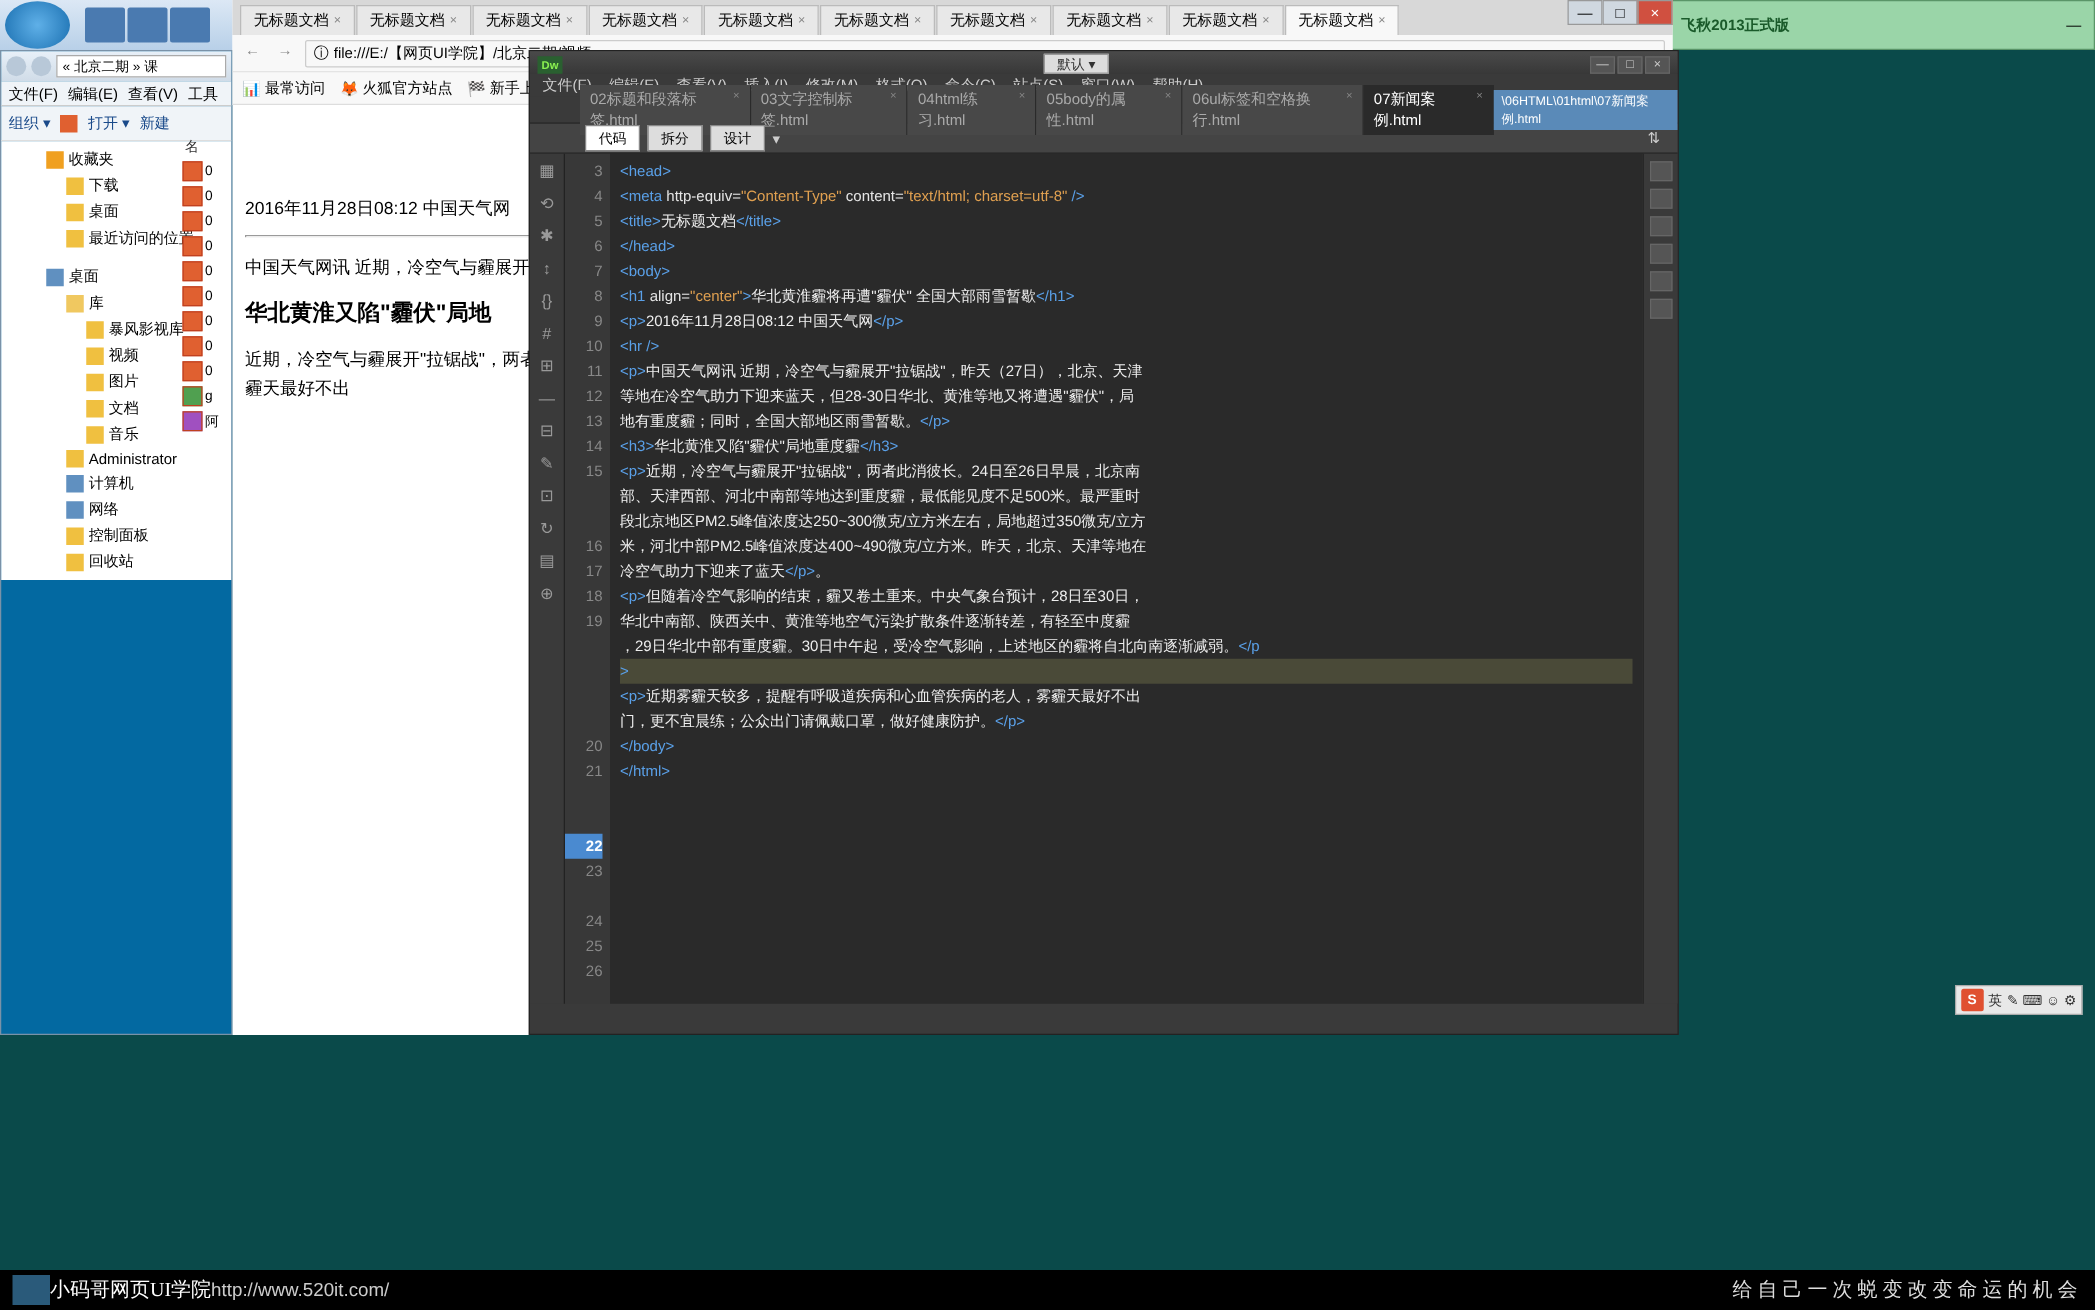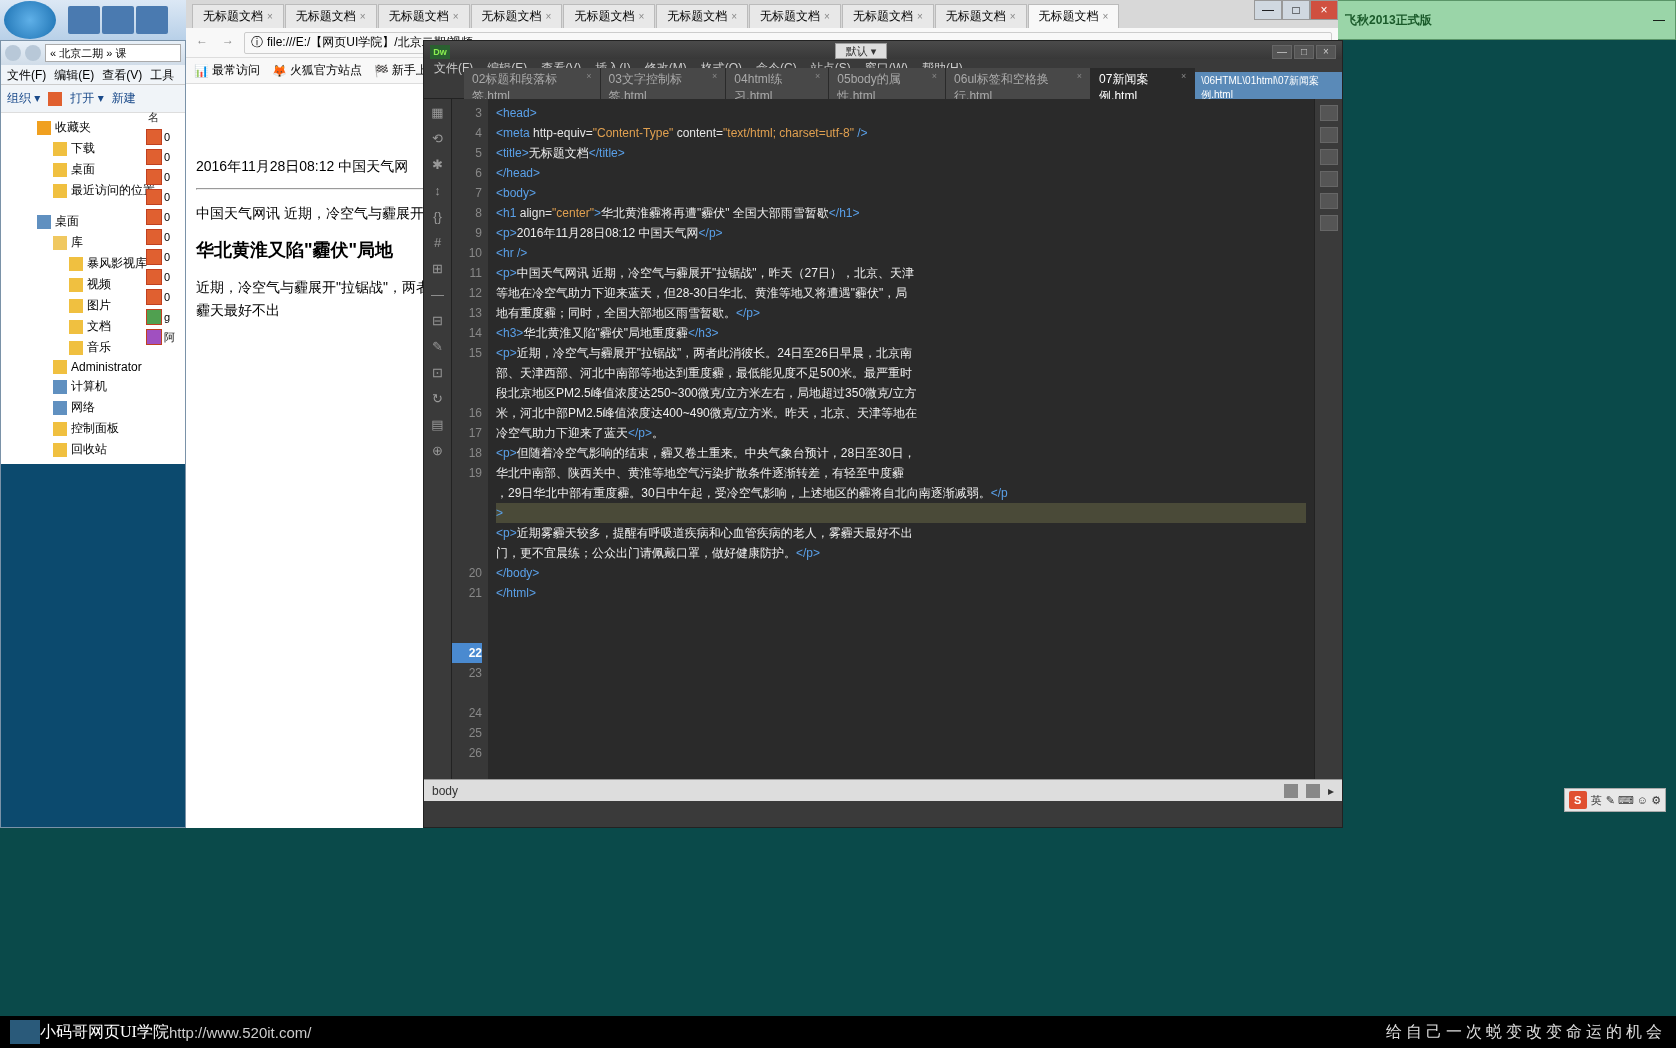--- a/index.html
+++ b/index.html
@@ -11,21 +11,21 @@
 .feiqiu{position:absolute;top:0;right:0;width:340px;height:40px;background:#9ad5a8;border:1px solid #5a9568;display:flex;align-items:center;padding:0 8px;gap:4px}
 .feiqiu .title{color:#1a5a2a;font-weight:bold}
 .feiqiu .wc{width:14px;height:14px;margin-left:auto}
 .bottom-bar{position:absolute;bottom:0;left:0;right:0;height:32px;background:#000;display:flex;align-items:center;padding:0 10px;color:#fff}
 .bottom-bar .logo{width:30px;height:24px;background:#2a5a7a}
 .bottom-bar .txt{font-size:16px;font-family:"KaiTi",serif}
 .bottom-bar .url{font-size:15px;color:#ccc}
 .bottom-bar .slogan{margin-left:auto;font-size:16px;font-family:Liberation Mono, monospace;letter-spacing:4px;color:#ddd}
 
 
-.explorer{position:absolute;top:40px;left:0;width:186px;height:788px;background:#0c4a6e;border:1px solid #7a92a8}
+.explorer{position:absolute;top:40px;left:0;width:186px;height:788px;background:#0369a1;border:1px solid #7a92a8}
 .explorer .titlebar{height:24px;background:linear-gradient(#e8f0f8,#d0dce8);display:flex;align-items:center;gap:4px;padding:0 4px}
 .explorer .nav{width:16px;height:16px;background:#b8c8d8;border-radius:50%}
 .explorer .path{flex:1;height:18px;background:#fff;border:1px solid #aaa;font-size:11px;padding:1px 4px}
 .explorer .menu{height:20px;background:#f0f4f8;border-bottom:1px solid #ccc;display:flex;gap:8px;padding:2px 6px}
 .explorer .toolbar{height:28px;background:#f0f4f8;display:flex;align-items:center;gap:8px;padding:0 6px;border-bottom:1px solid #ddd}
 .explorer .toolbar .btn{color:#1a4a8a}
 .explorer .tree{width:100%;padding:4px 16px;font-size:12px;background:#fff}
 .explorer .tree-item{padding:2px 4px 2px 20px;display:flex;align-items:center;gap:4px}
 .explorer .tree-item.sub{padding-left:36px}
 .explorer .tree-item.sub2{padding-left:52px}
@@ -366,20 +366,27 @@
     <div class="dtab">
         <span>06ul标签和空格换行.html</span>
         <span class="x">×</span>
       </div>
     <div class="dtab active">
         <span>07新闻案例.html</span>
         <span class="x">×</span>
       </div>
     <div class="extra">\06HTML\01html\07新闻案例.html</div>
   </div>
+  <div class="viewbar">
+    <span class="vbtn active">代码</span>
+    <span class="vbtn">拆分</span>
+    <span class="vbtn">设计</span>
+    <span style="color:#ccc">▾</span>
+    <span class="opt">⇅</span>
+  </div>
   <div class="main">
     <div class="lefttools">
       <span>▦</span>
       <span>⟲</span>
       <span>✱</span>
       <span>↕</span>
       <span>{}</span>
       <span>#</span>
       <span>⊞</span>
       <span>—</span>
@@ -428,28 +435,20 @@
     <div class="code"><div><span class="tag">&lt;head&gt;</span></div><div><span class="tag">&lt;meta </span><span class="attr">http-equiv=</span><span class="str">"Content-Type"</span><span class="attr"> content=</span><span class="str">"text/html; charset=utf-8"</span><span class="tag"> /&gt;</span></div><div><span class="tag">&lt;title&gt;</span><span class="txt">无标题文档</span><span class="tag">&lt;/title&gt;</span></div><div><span class="tag">&lt;/head&gt;</span></div><div></div><div><span class="tag">&lt;body&gt;</span></div><div><span class="tag">&lt;h1 </span><span class="attr">align=</span><span class="str">"center"</span><span class="tag">&gt;</span><span class="txt">华北黄淮霾将再遭"霾伏" 全国大部雨雪暂歇</span><span class="tag">&lt;/h1&gt;</span></div><div></div><div><span class="tag">&lt;p&gt;</span><span class="txt">2016年11月28日08:12 中国天气网</span><span class="tag">&lt;/p&gt;</span></div><div></div><div><span class="tag">&lt;hr /&gt;</span></div><div></div><div><span class="tag">&lt;p&gt;</span><span class="txt">中国天气网讯 近期，冷空气与霾展开"拉锯战"，昨天（27日），北京、天津</span></div><div><span class="txt">等地在冷空气助力下迎来蓝天，但28-30日华北、黄淮等地又将遭遇"霾伏"，局</span></div><div><span class="txt">地有重度霾；同时，全国大部地区雨雪暂歇。</span><span class="tag">&lt;/p&gt;</span></div><div></div><div><span class="tag">&lt;h3&gt;</span><span class="txt">华北黄淮又陷"霾伏"局地重度霾</span><span class="tag">&lt;/h3&gt;</span></div><div></div><div><span class="tag">&lt;p&gt;</span><span class="txt">近期，冷空气与霾展开"拉锯战"，两者此消彼长。24日至26日早晨，北京南</span></div><div><span class="txt">部、天津西部、河北中南部等地达到重度霾，最低能见度不足500米。最严重时</span></div><div><span class="txt">段北京地区PM2.5峰值浓度达250~300微克/立方米左右，局地超过350微克/立方</span></div><div><span class="txt">米，河北中部PM2.5峰值浓度达400~490微克/立方米。昨天，北京、天津等地在</span></div><div><span class="txt">冷空气助力下迎来了蓝天</span><span class="tag">&lt;/p&gt;</span><span class="txt">。</span></div><div></div><div><span class="tag">&lt;p&gt;</span><span class="txt">但随着冷空气影响的结束，霾又卷土重来。中央气象台预计，28日至30日，</span></div><div><span class="txt">华北中南部、陕西关中、黄淮等地空气污染扩散条件逐渐转差，有轻至中度霾</span></div><div><span class="txt">，29日华北中部有重度霾。30日中午起，受冷空气影响，上述地区的霾将自北向南逐渐减弱。</span><span class="tag">&lt;/p</span></div><div class="hl"><span class="tag">&gt;</span></div><div><span class="tag">&lt;p&gt;</span><span class="txt">近期雾霾天较多，提醒有呼吸道疾病和心血管疾病的老人，雾霾天最好不出</span></div><div><span class="txt">门，更不宜晨练；公众出门请佩戴口罩，做好健康防护。</span><span class="tag">&lt;/p&gt;</span></div><div><span class="tag">&lt;/body&gt;</span></div><div><span class="tag">&lt;/html&gt;</span></div><div></div></div>
     <div class="rpanel">
       <span></span>
       <span></span>
       <span></span>
       <span></span>
       <span></span>
       <span></span>
     </div>
   </div>
-  <div class="status">
-    <span>body</span>
-    <div class="right">
-      <span class="ico"></span>
-      <span class="ico"></span>
-      <span>▸</span>
-    </div>
-  </div>
 </div>
 
 <div class="ime">
   <span class="sg">S</span>
   <span>英</span>
   <span>✎ ⌨ ☺ ⚙</span>
 </div>
 
 <div class="bottom-bar">
   <div class="logo"></div>

